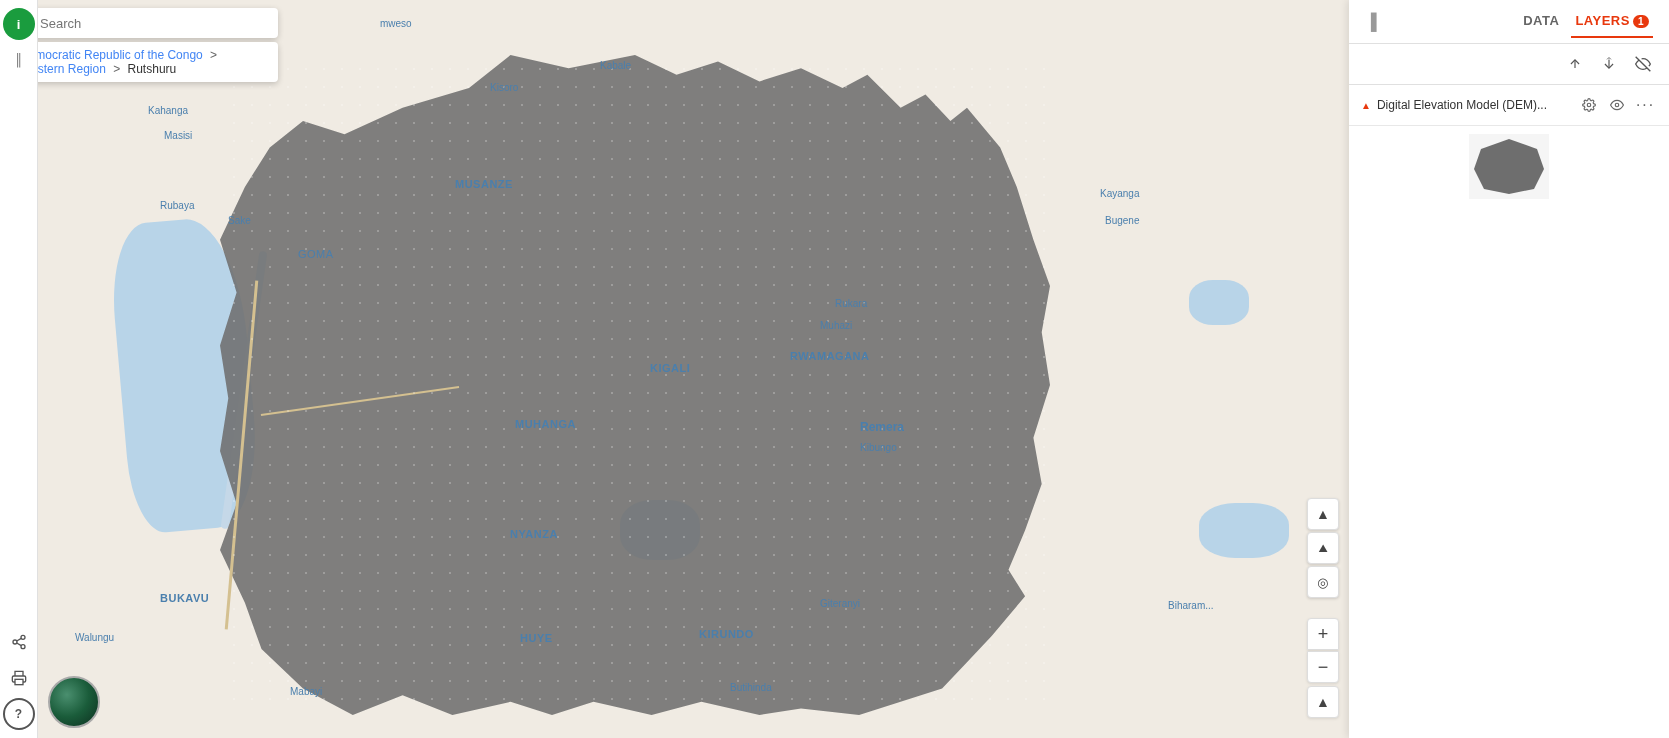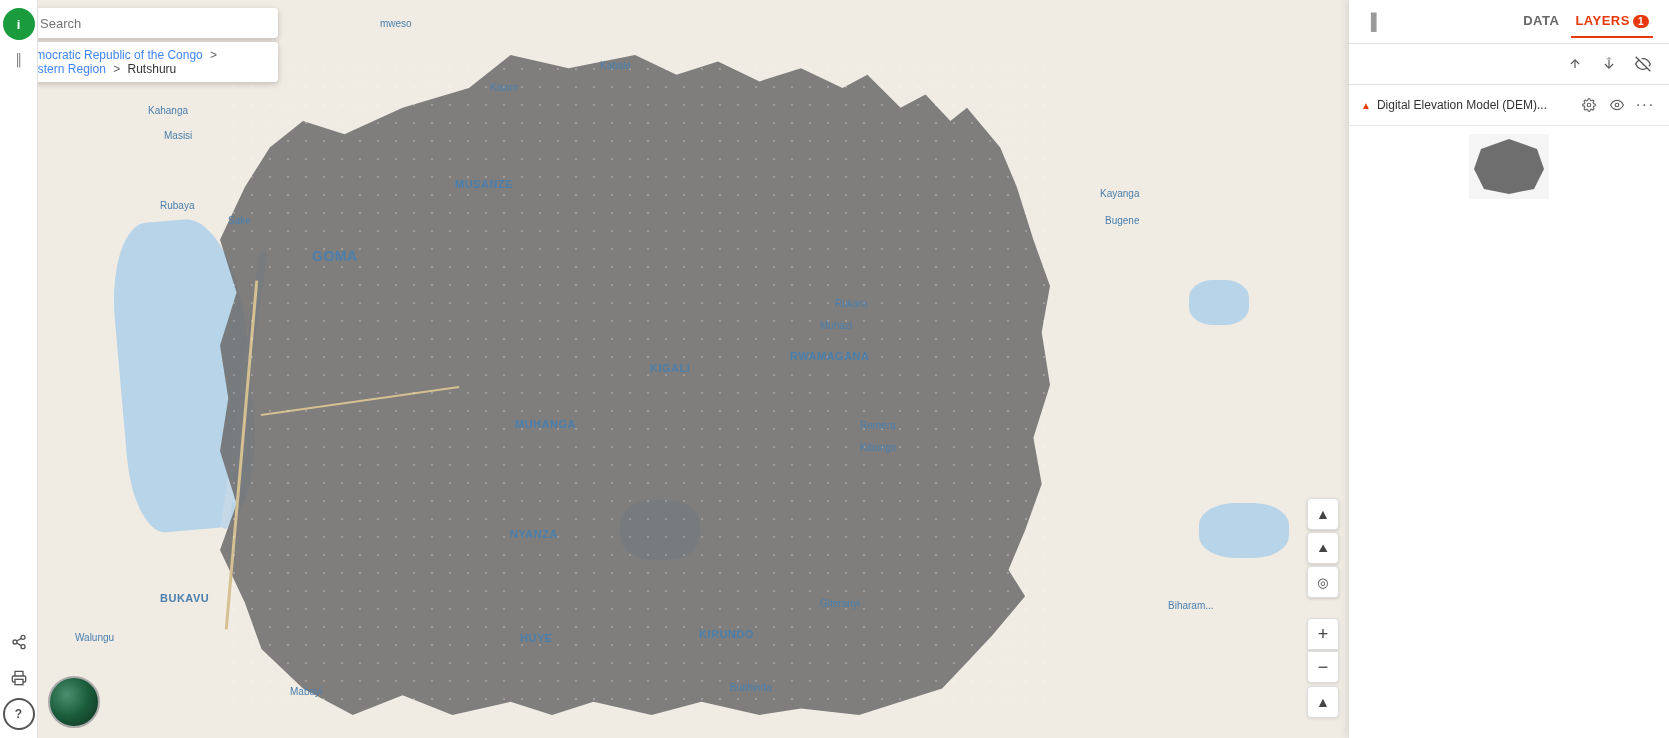--- a/index.html
+++ b/index.html
@@ -411,27 +411,27 @@
       <span style="position: absolute; top: 18px; left: 380px; white-space: nowrap; pointer-events: none; z-index: 10; color: rgb(74, 127, 173); font-size: 10px; font-weight: 400;">mweso</span>
       <span style="position: absolute; top: 60px; left: 600px; white-space: nowrap; pointer-events: none; z-index: 10; color: rgb(74, 127, 173); font-size: 10px; font-weight: 400;">Kabale</span>
       <span style="position: absolute; top: 82px; left: 490px; white-space: nowrap; pointer-events: none; z-index: 10; color: rgb(74, 127, 173); font-size: 10px; font-weight: 400;">Kisoro</span>
       <span style="position: absolute; top: 105px; left: 148px; white-space: nowrap; pointer-events: none; z-index: 10; color: rgb(74, 127, 173); font-size: 10px; font-weight: 400;">Kahanga</span>
       <span style="position: absolute; top: 130px; left: 140px; white-space: nowrap; pointer-events: none; z-index: 10; color: rgb(74, 127, 173); font-size: 10px; font-weight: 400; margin-left: 24px;">Masisi</span>
       <span style="position: absolute; top: 178px; left: 455px; white-space: nowrap; pointer-events: none; z-index: 10; color: rgb(74, 127, 173); font-size: 11px; font-weight: 700; letter-spacing: 0.5px;">MUSANZE</span>
       <span style="position: absolute; top: 200px; left: 160px; white-space: nowrap; pointer-events: none; z-index: 10; color: rgb(74, 127, 173); font-size: 10px; font-weight: 400;">Rubaya</span>
       <span style="position: absolute; top: 215px; left: 228px; white-space: nowrap; pointer-events: none; z-index: 10; color: rgb(74, 127, 173); font-size: 10px; font-weight: 400;">Sake</span>
       <span style="position: absolute; top: 188px; left: 1100px; white-space: nowrap; pointer-events: none; z-index: 10; color: rgb(74, 127, 173); font-size: 10px; font-weight: 400;">Kayanga</span>
       <span style="position: absolute; top: 215px; left: 1105px; white-space: nowrap; pointer-events: none; z-index: 10; color: rgb(74, 127, 173); font-size: 10px; font-weight: 400;">Bugene</span>
-      <span style="position: absolute; top: 248px; left: 312px; white-space: nowrap; pointer-events: none; z-index: 10; color: rgb(74, 127, 173); font-size: 14px; font-weight: 700; letter-spacing: 0.5px;">GOMA</span>
+      <span style="position: absolute; top: 248px; left: 298px; white-space: nowrap; pointer-events: none; z-index: 10; color: rgb(74, 127, 173); font-size: 11px; font-weight: 400; letter-spacing: 0.5px;">GOMA</span>
       <span style="position: absolute; top: 298px; left: 835px; white-space: nowrap; pointer-events: none; z-index: 10; color: rgb(74, 127, 173); font-size: 10px; font-weight: 400;">Rukara</span>
       <span style="position: absolute; top: 320px; left: 820px; white-space: nowrap; pointer-events: none; z-index: 10; color: rgb(74, 127, 173); font-size: 10px; font-weight: 400;">Muhazi</span>
       <span style="position: absolute; top: 362px; left: 650px; white-space: nowrap; pointer-events: none; z-index: 10; color: rgb(74, 127, 173); font-size: 11px; font-weight: 700; letter-spacing: 0.5px;">KIGALI</span>
       <span style="position: absolute; top: 350px; left: 790px; white-space: nowrap; pointer-events: none; z-index: 10; color: rgb(74, 127, 173); font-size: 11px; font-weight: 700; letter-spacing: 0.5px;">RWAMAGANA</span>
       <span style="position: absolute; top: 418px; left: 515px; white-space: nowrap; pointer-events: none; z-index: 10; color: rgb(74, 127, 173); font-size: 11px; font-weight: 700; letter-spacing: 0.5px; text-align: center;">MUHANGA</span>
-      <span style="position: absolute; top: 420px; left: 860px; white-space: nowrap; pointer-events: none; z-index: 10; color: rgb(74, 127, 173); font-size: 10px; font-weight: 400; text-align: center;">Remera</span>
+      <span style="position: absolute; top: 420px; left: 860px; white-space: nowrap; pointer-events: none; z-index: 10; color: rgb(74, 127, 173); font-size: 12px; font-weight: 700; text-align: center;">Remera</span>
       <span style="position: absolute; top: 442px; left: 860px; white-space: nowrap; pointer-events: none; z-index: 10; color: rgb(74, 127, 173); font-size: 10px; font-weight: 400;">Kibungo</span>
       <span style="position: absolute; top: 528px; left: 510px; white-space: nowrap; pointer-events: none; z-index: 10; color: rgb(74, 127, 173); font-size: 11px; font-weight: 700; letter-spacing: 0.5px;">NYANZA</span>
       <span style="position: absolute; top: 598px; left: 820px; white-space: nowrap; pointer-events: none; z-index: 10; color: rgb(74, 127, 173); font-size: 10px; font-weight: 400;">Giteranyi</span>
       <span style="position: absolute; top: 592px; left: 160px; white-space: nowrap; pointer-events: none; z-index: 10; color: rgb(74, 127, 173); font-size: 11px; font-weight: 700; letter-spacing: 0.5px;">BUKAVU</span>
       <span style="position: absolute; top: 632px; left: 75px; white-space: nowrap; pointer-events: none; z-index: 10; color: rgb(74, 127, 173); font-size: 10px; font-weight: 400;">Walungu</span>
       <span style="position: absolute; top: 686px; left: 290px; white-space: nowrap; pointer-events: none; z-index: 10; color: rgb(74, 127, 173); font-size: 10px; font-weight: 400;">Mabayi</span>
       <span style="position: absolute; top: 628px; left: 665px; white-space: nowrap; pointer-events: none; z-index: 10; color: rgb(74, 127, 173); font-size: 11px; font-weight: 700; letter-spacing: 0.5px; padding-left: 34px;">KIRUNDO</span>
       <span style="position: absolute; top: 632px; left: 520px; white-space: nowrap; pointer-events: none; z-index: 10; color: rgb(74, 127, 173); font-size: 11px; font-weight: 700; letter-spacing: 0.5px;">HUYE</span>
       <span style="position: absolute; top: 682px; left: 730px; white-space: nowrap; pointer-events: none; z-index: 10; color: rgb(74, 127, 173); font-size: 10px; font-weight: 400;">Butihinda</span>
       <span style="position: absolute; top: 600px; left: 1168px; white-space: nowrap; pointer-events: none; z-index: 10; color: rgb(74, 127, 173); font-size: 10px; font-weight: 400;">Biharam...</span>

